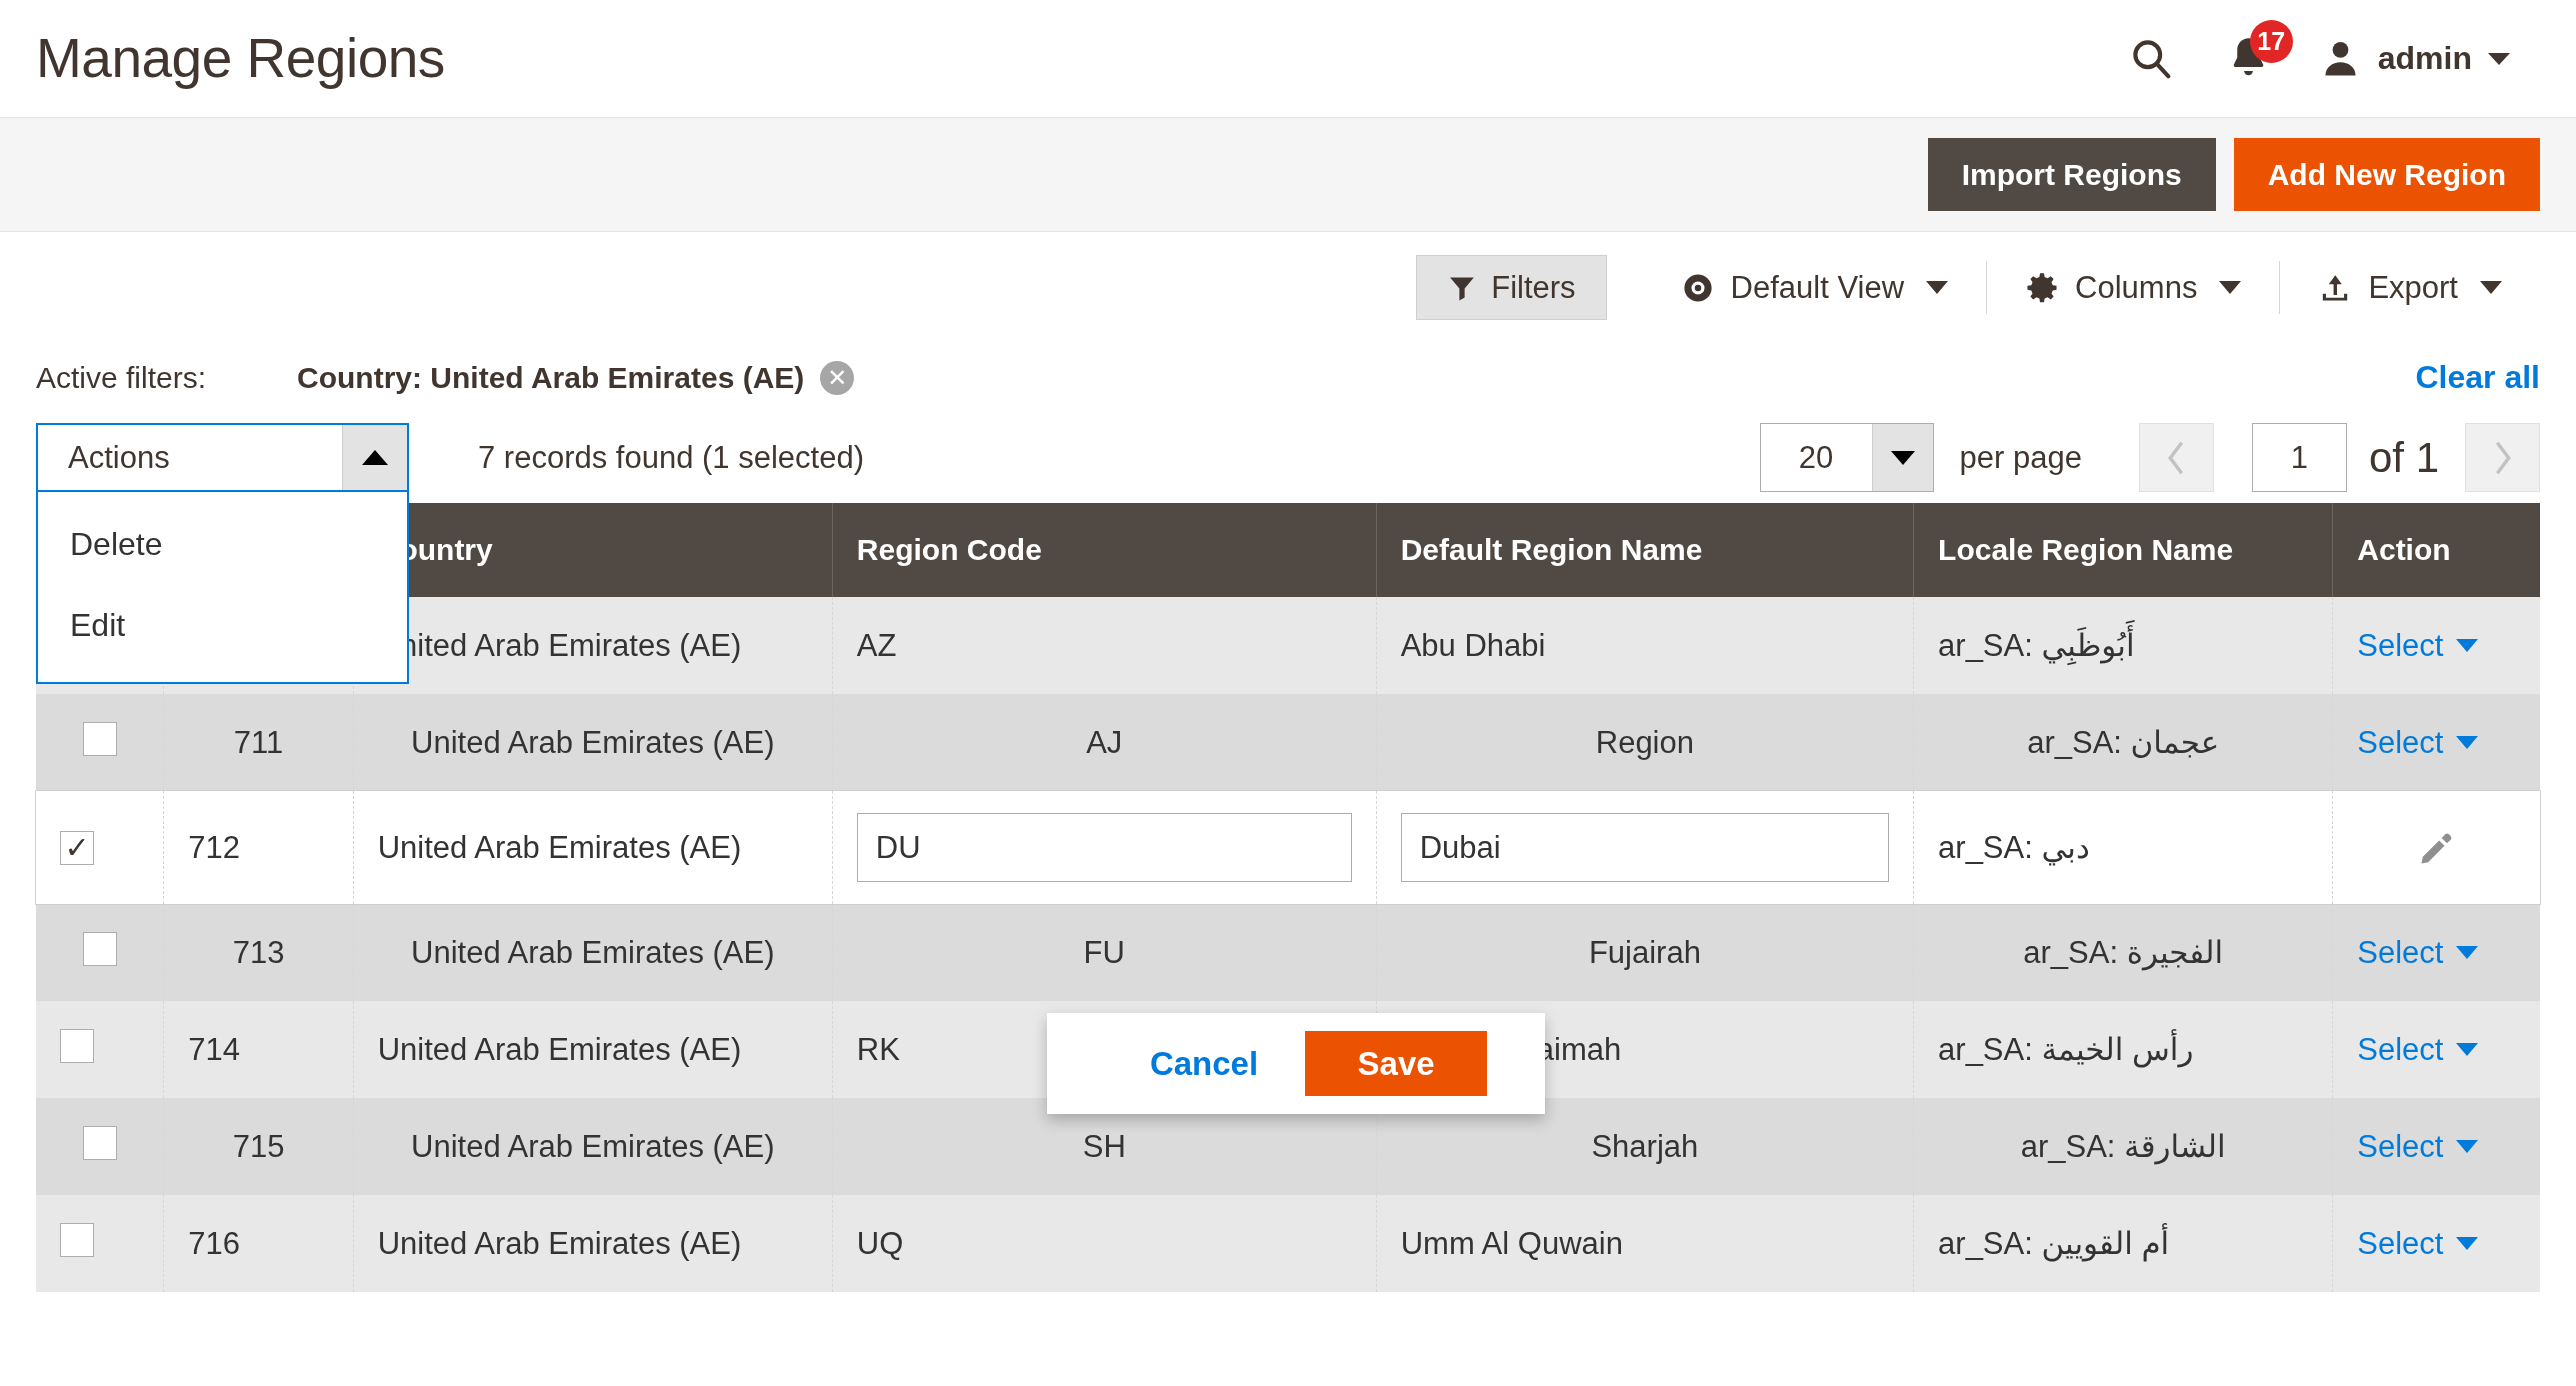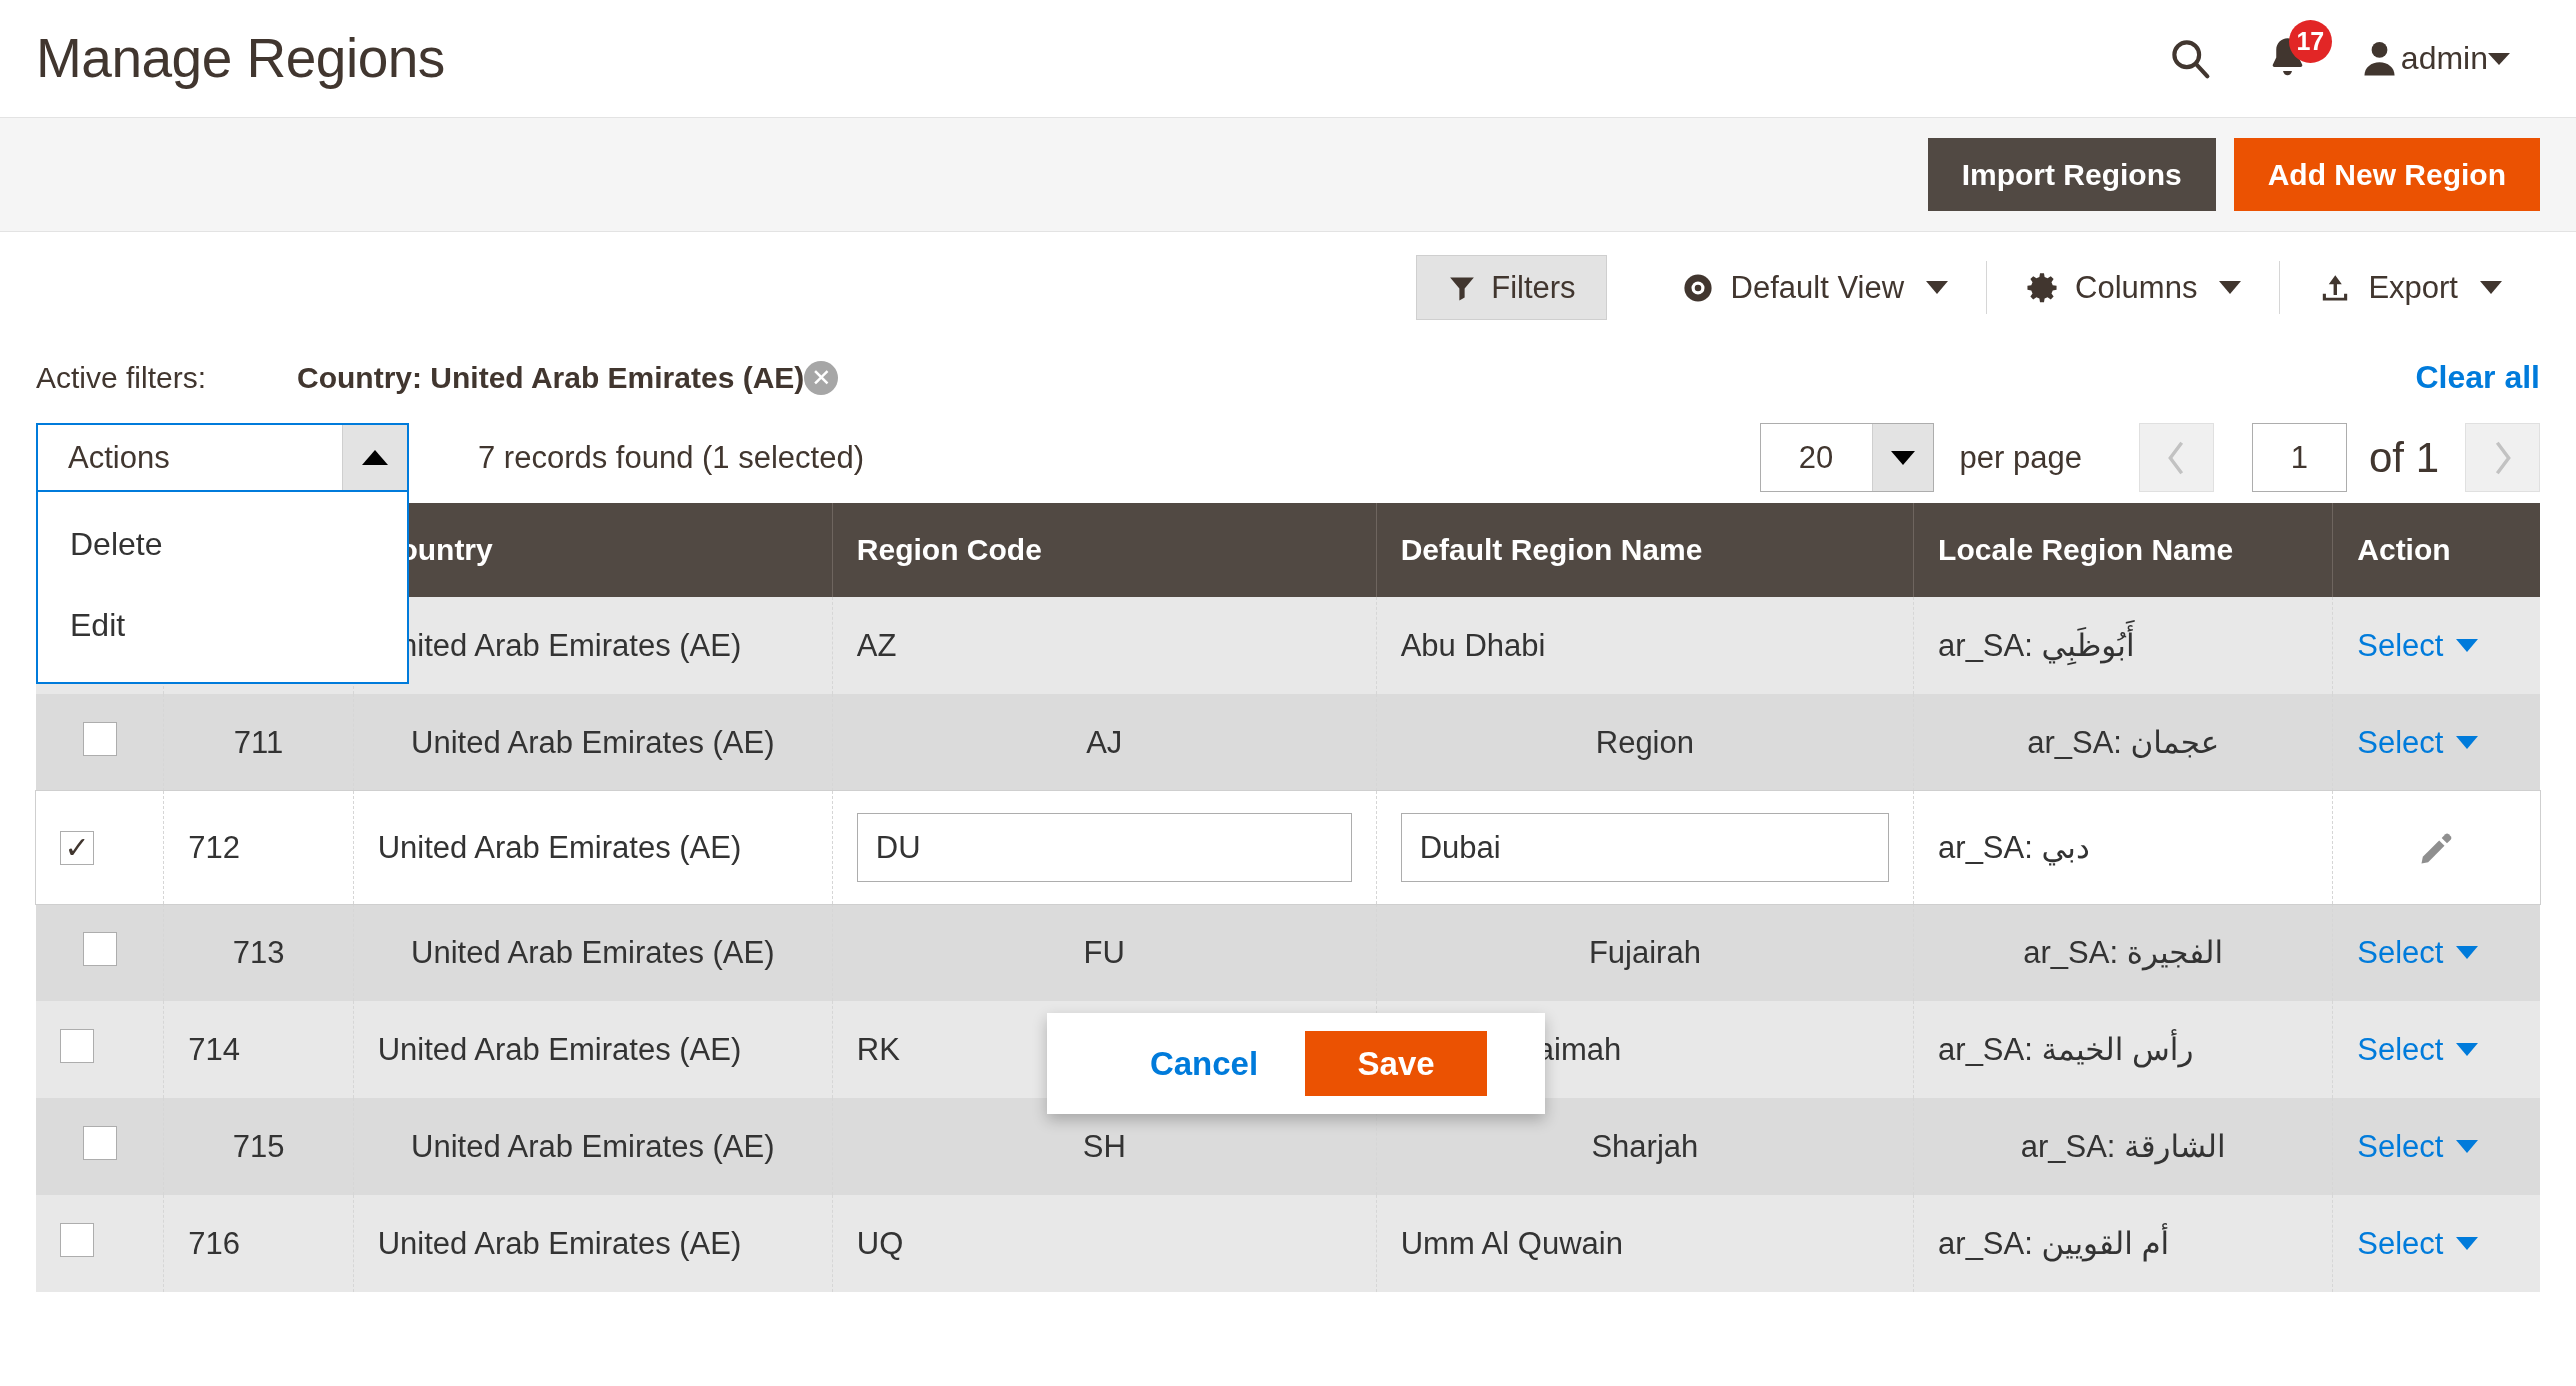--- a/index.html
+++ b/index.html
@@ -35,21 +35,21 @@
   .search-icon svg { display:block; }
   .notif-wrap { position: relative; display:flex; align-items:center; padding:0 28px; }
   .badge {
     position: absolute; top: -14px; right: 6px;
     min-width: 43px; height: 43px; border-radius: 22px;
     background: #e22626; color: #fff;
     font-size: 25px; font-weight: 700;
     display: flex; align-items: center; justify-content: center;
     padding: 0 6px;
   }
-  .admin-wrap { display: flex; align-items: center; padding-left: 20px; cursor:pointer; }
+  .admin-wrap { display: flex; align-items: center; gap: 16px; padding-left: 20px; cursor:pointer;font-weight:bold; }
   .admin-name { font-size: 32px; color: #41362f; }
   .caret-dn {
     width: 0; height: 0;
     border-left: 11px solid transparent;
     border-right: 11px solid transparent;
     border-top: 12px solid #41362f;
   }
 
   
   .actions-strip {
@@ -99,21 +99,21 @@
     border-top: 13px solid #41362f;
     margin-left: 6px;
   }
 
   
   .active-filters {
     display: flex; align-items: center;
     padding: 0 36px; height: 69px;
   }
   .af-label { font-size: 30px; color: #41362f; }
-  .af-chip { display: flex; align-items: center; gap: 0; margin-left: 91px; }
+  .af-chip { display: flex; align-items: center; gap: 16px; margin-left: 91px; }
   .af-chip-text { font-size: 30px; font-weight: 700; color: #41362f; }
   .af-remove {
     width: 34px; height: 34px; border-radius: 50%;
     background: #a6a6a6; color: #ffffff;
     display:flex; align-items:center; justify-content:center;
     font-size: 24px; line-height:1; cursor: pointer;
     font-family: "Liberation Sans", sans-serif;
   }
   .clear-all {
     margin-left: auto; font-size: 32px; font-weight: 700;

